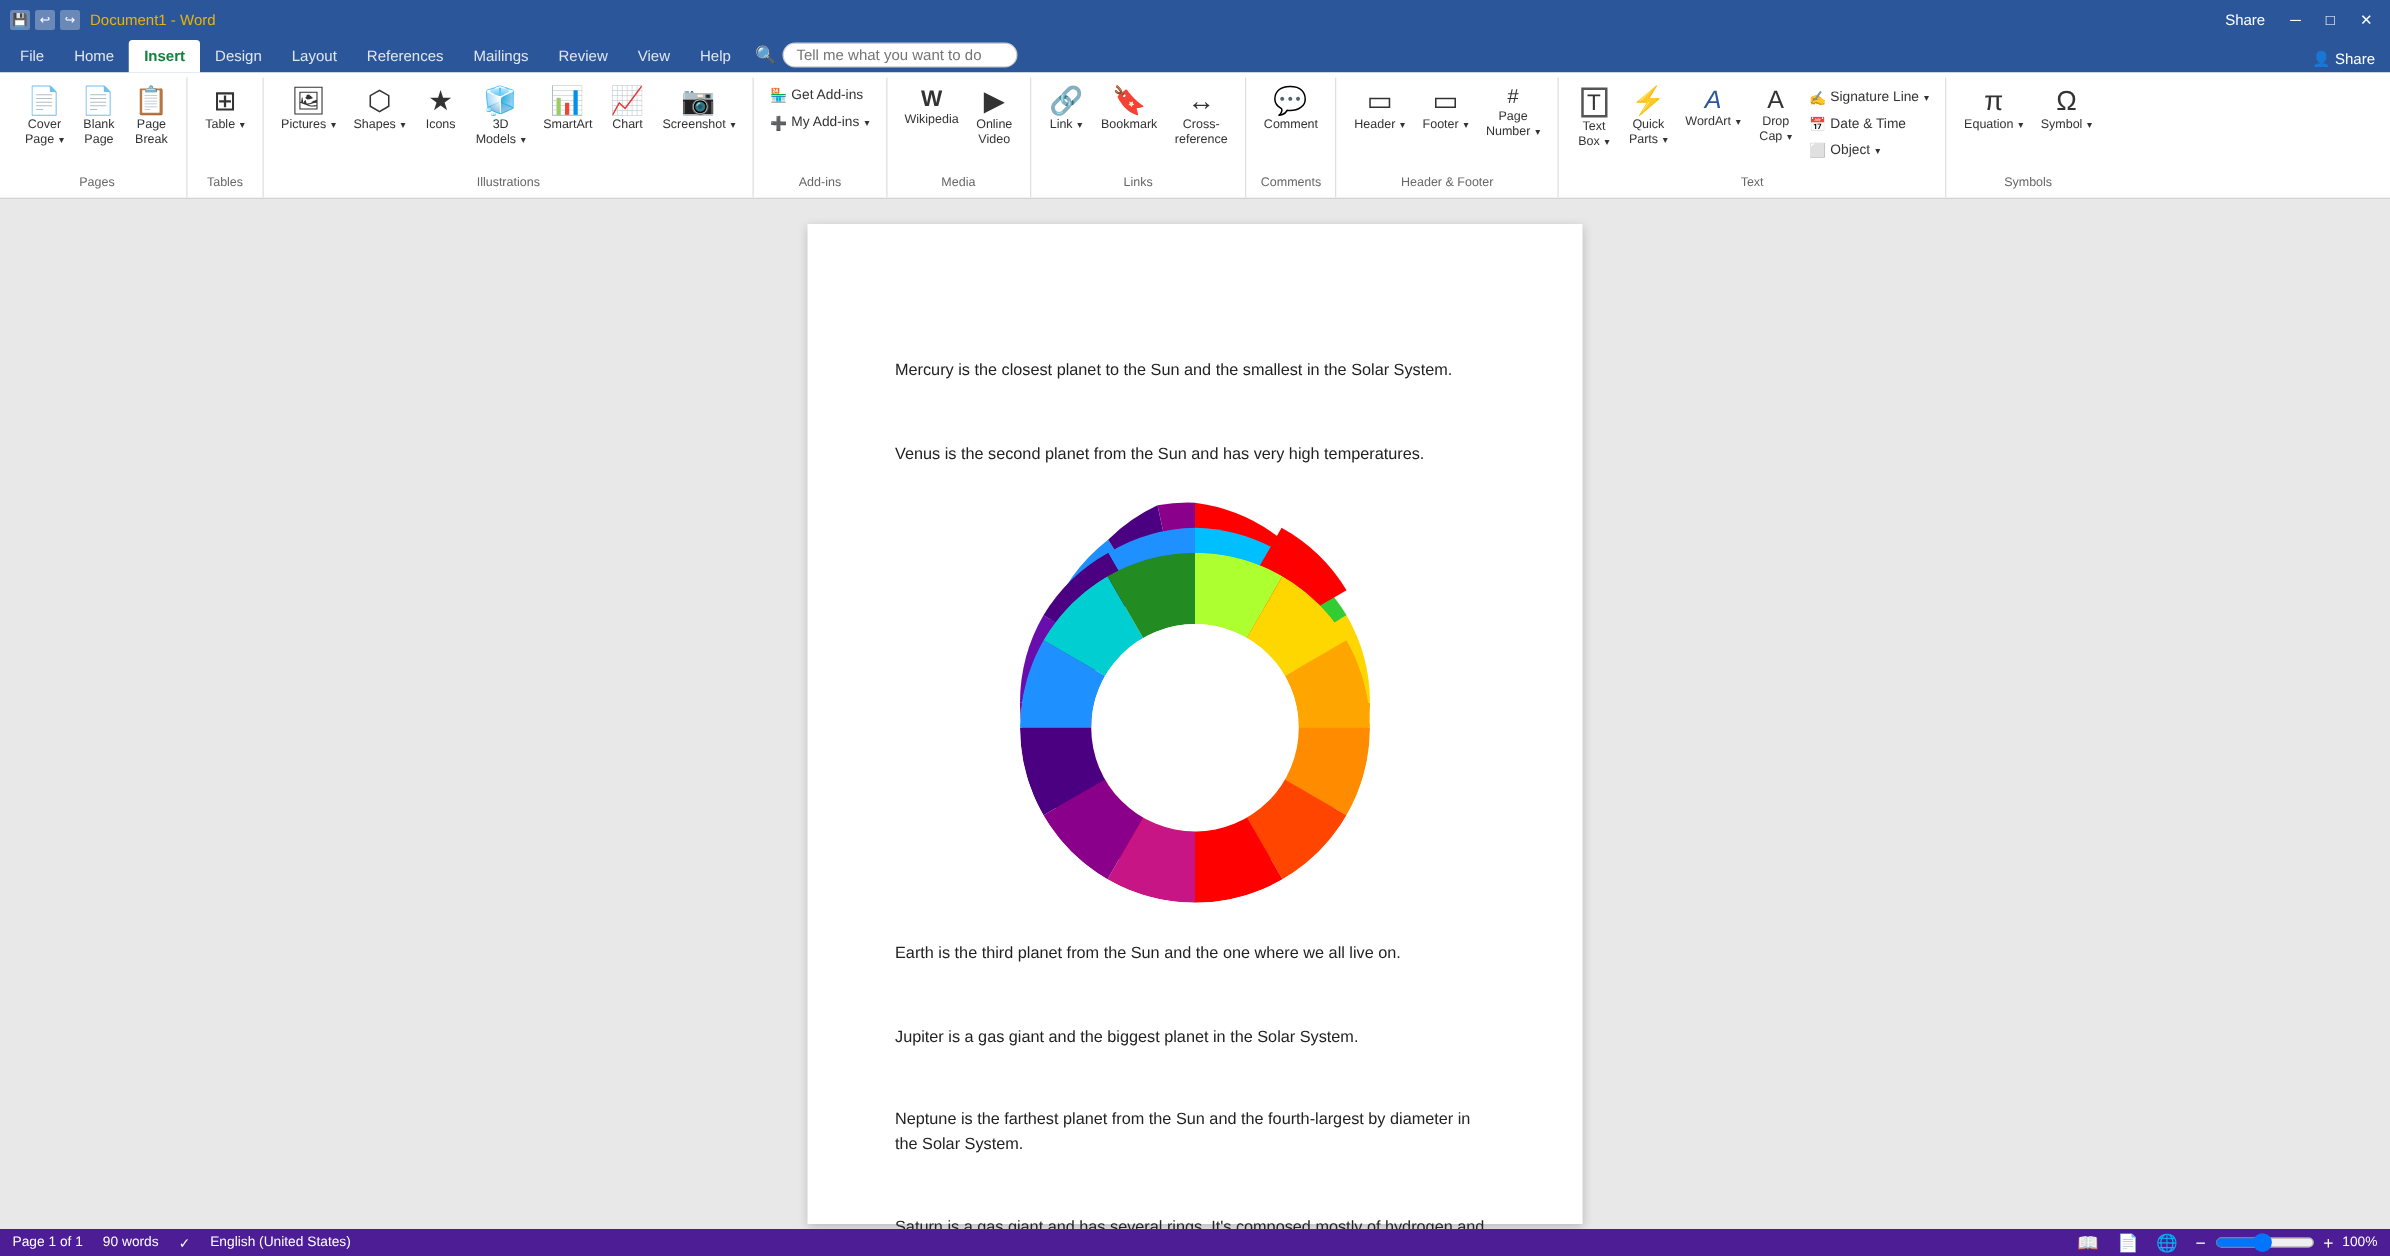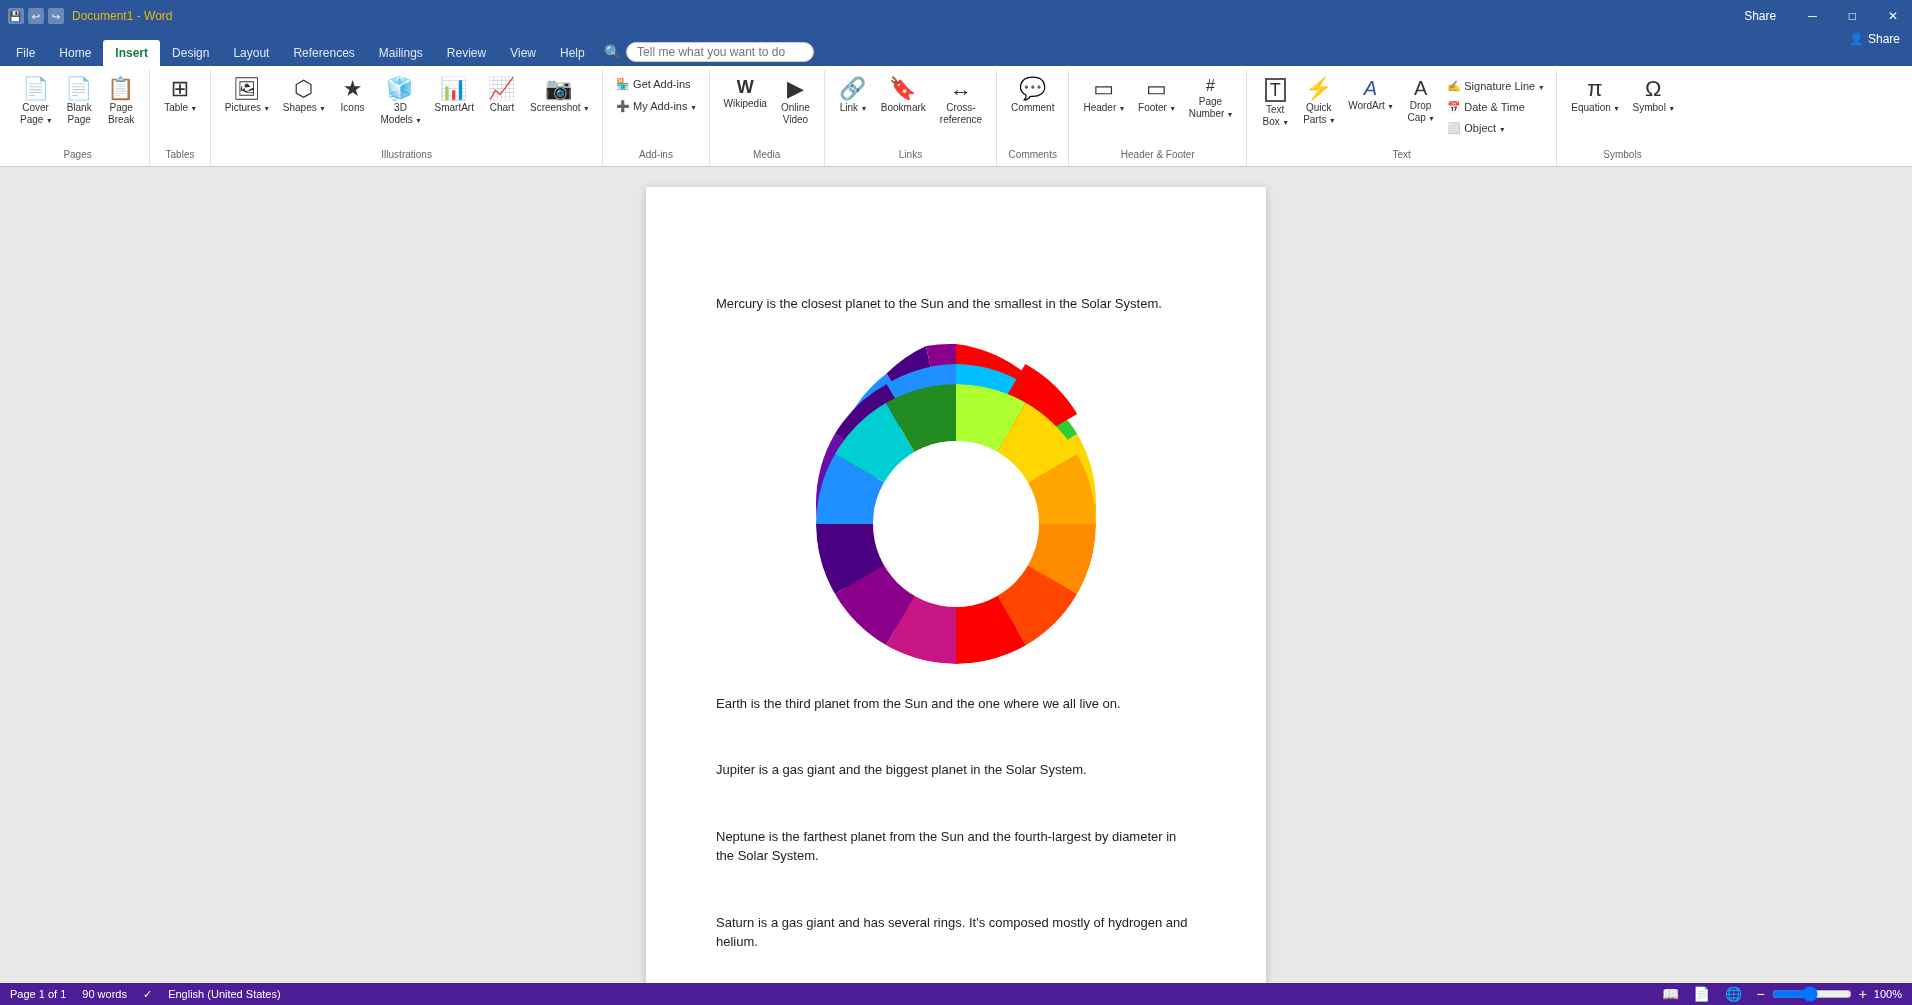--- a/index.html
+++ b/index.html
@@ -13,21 +13,21 @@
       align-items: center;
       justify-content: space-between;
       padding: 0 8px;
       color: white;
       font-size: 12px;
     }
     .title-bar-left { display: flex; align-items: center; gap: 8px; }
     .title-bar-icons { display: flex; gap: 4px; }
     .title-icon { width: 16px; height: 16px; background: rgba(255,255,255,0.3); border-radius: 2px; display: flex; align-items: center; justify-content: center; font-size: 10px; color: white; cursor: pointer; }
     .title-bar-title { font-size: 12px; color: #eab308; }
-    .title-bar-right { display: flex; align-items: center; gap: 20px; }
+    .title-bar-right { display: flex; align-items: center; gap: 8px; }
     .title-btn { background: none; border: none; color: white; font-size: 12px; cursor: pointer; padding: 2px 6px; }
 
     
     .ribbon { background: #fff; border-bottom: 1px solid #c8c8c8; }
     .ribbon-tabs { background: #2b579a; display: flex; align-items: flex-end; padding-left: 4px; }
     .ribbon-tab {
       padding: 6px 12px;
       font-size: 12px;
       cursor: pointer;
       color: rgba(255,255,255,0.85);
@@ -146,21 +146,21 @@
     <div class="ribbon-tab">Layout</div>
     <div class="ribbon-tab">References</div>
     <div class="ribbon-tab">Mailings</div>
     <div class="ribbon-tab">Review</div>
     <div class="ribbon-tab">View</div>
     <div class="ribbon-tab">Help</div>
     <div style="flex:1; display:flex; align-items:center; padding: 0 8px 4px 8px;">
       <span style="color:white; font-size:14px; margin-right:4px;">🔍</span>
       <input class="search-input" placeholder="Tell me what you want to do" style="width: 188px;">
     </div>
-    <div style="color:white; font-size:12px; padding: 0 12px 20px; cursor:pointer;">👤 Share</div>
+    <div style="color:white; font-size:12px; padding: 0 12px 4px; cursor:pointer;">👤 Share</div>
   </div>
 
   <div class="ribbon-content">
 
     <div class="ribbon-group">
       <div class="ribbon-group-items">
         <button class="ribbon-btn">
           <span class="icon">📄</span>
           <span class="label">Cover<br>Page <span class="drop-arrow">▾</span></span>
         </button>
@@ -345,20 +345,21 @@
       </div>
       <div class="ribbon-group-label">Symbols</div>
     </div>
 
   </div>
 </div>
 
 <div class="doc-area">
   <div class="page">
     <p class="doc-text">Mercury is the closest planet to the Sun and the smallest in the Solar System.</p>
+    <p class="doc-text">Venus is the second planet from the Sun and has very high temperatures.</p>
 
     <div class="color-wheel-container">
       <svg width="300" height="300" viewBox="0 0 300 300">
 
         <defs>
           <clipPath id="donut">
             <path d="M150,150 m-140,0 a140,140 0 1,1 0.001,0 Z M150,150 m-80,0 a80,80 0 1,0 -0.001,0 Z" fill-rule="evenodd"></path>
           </clipPath>
         </defs>
 

